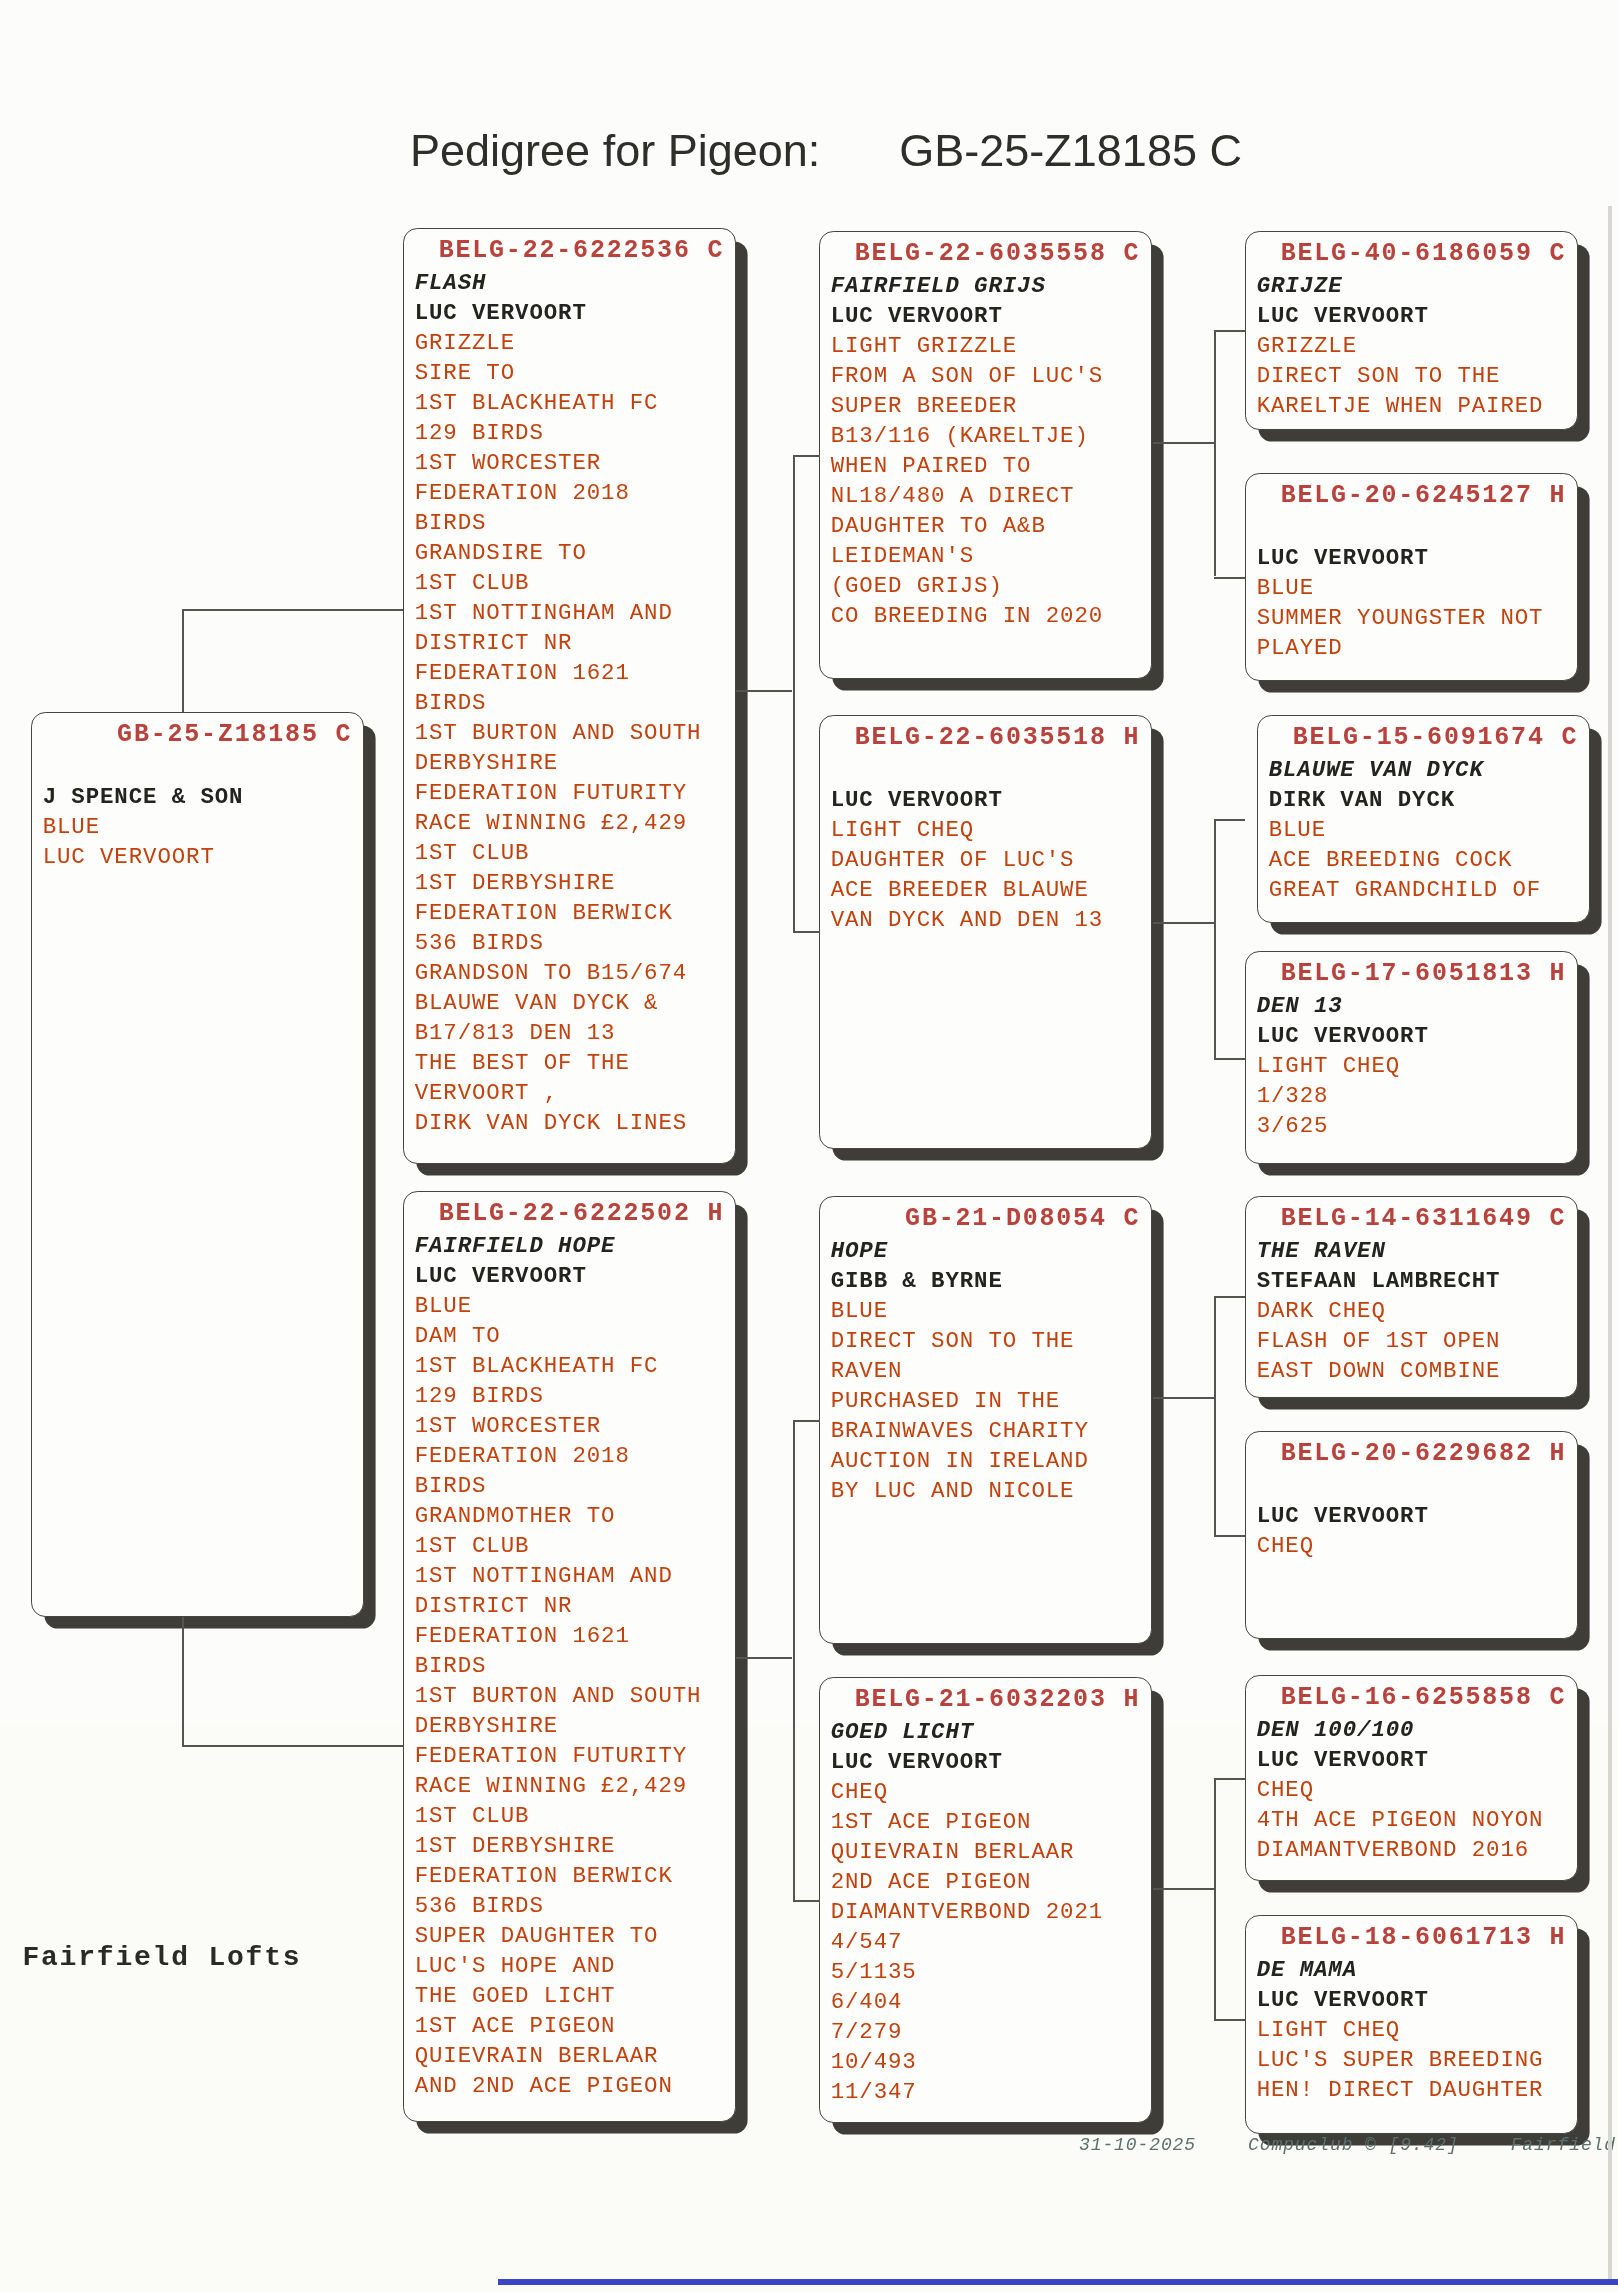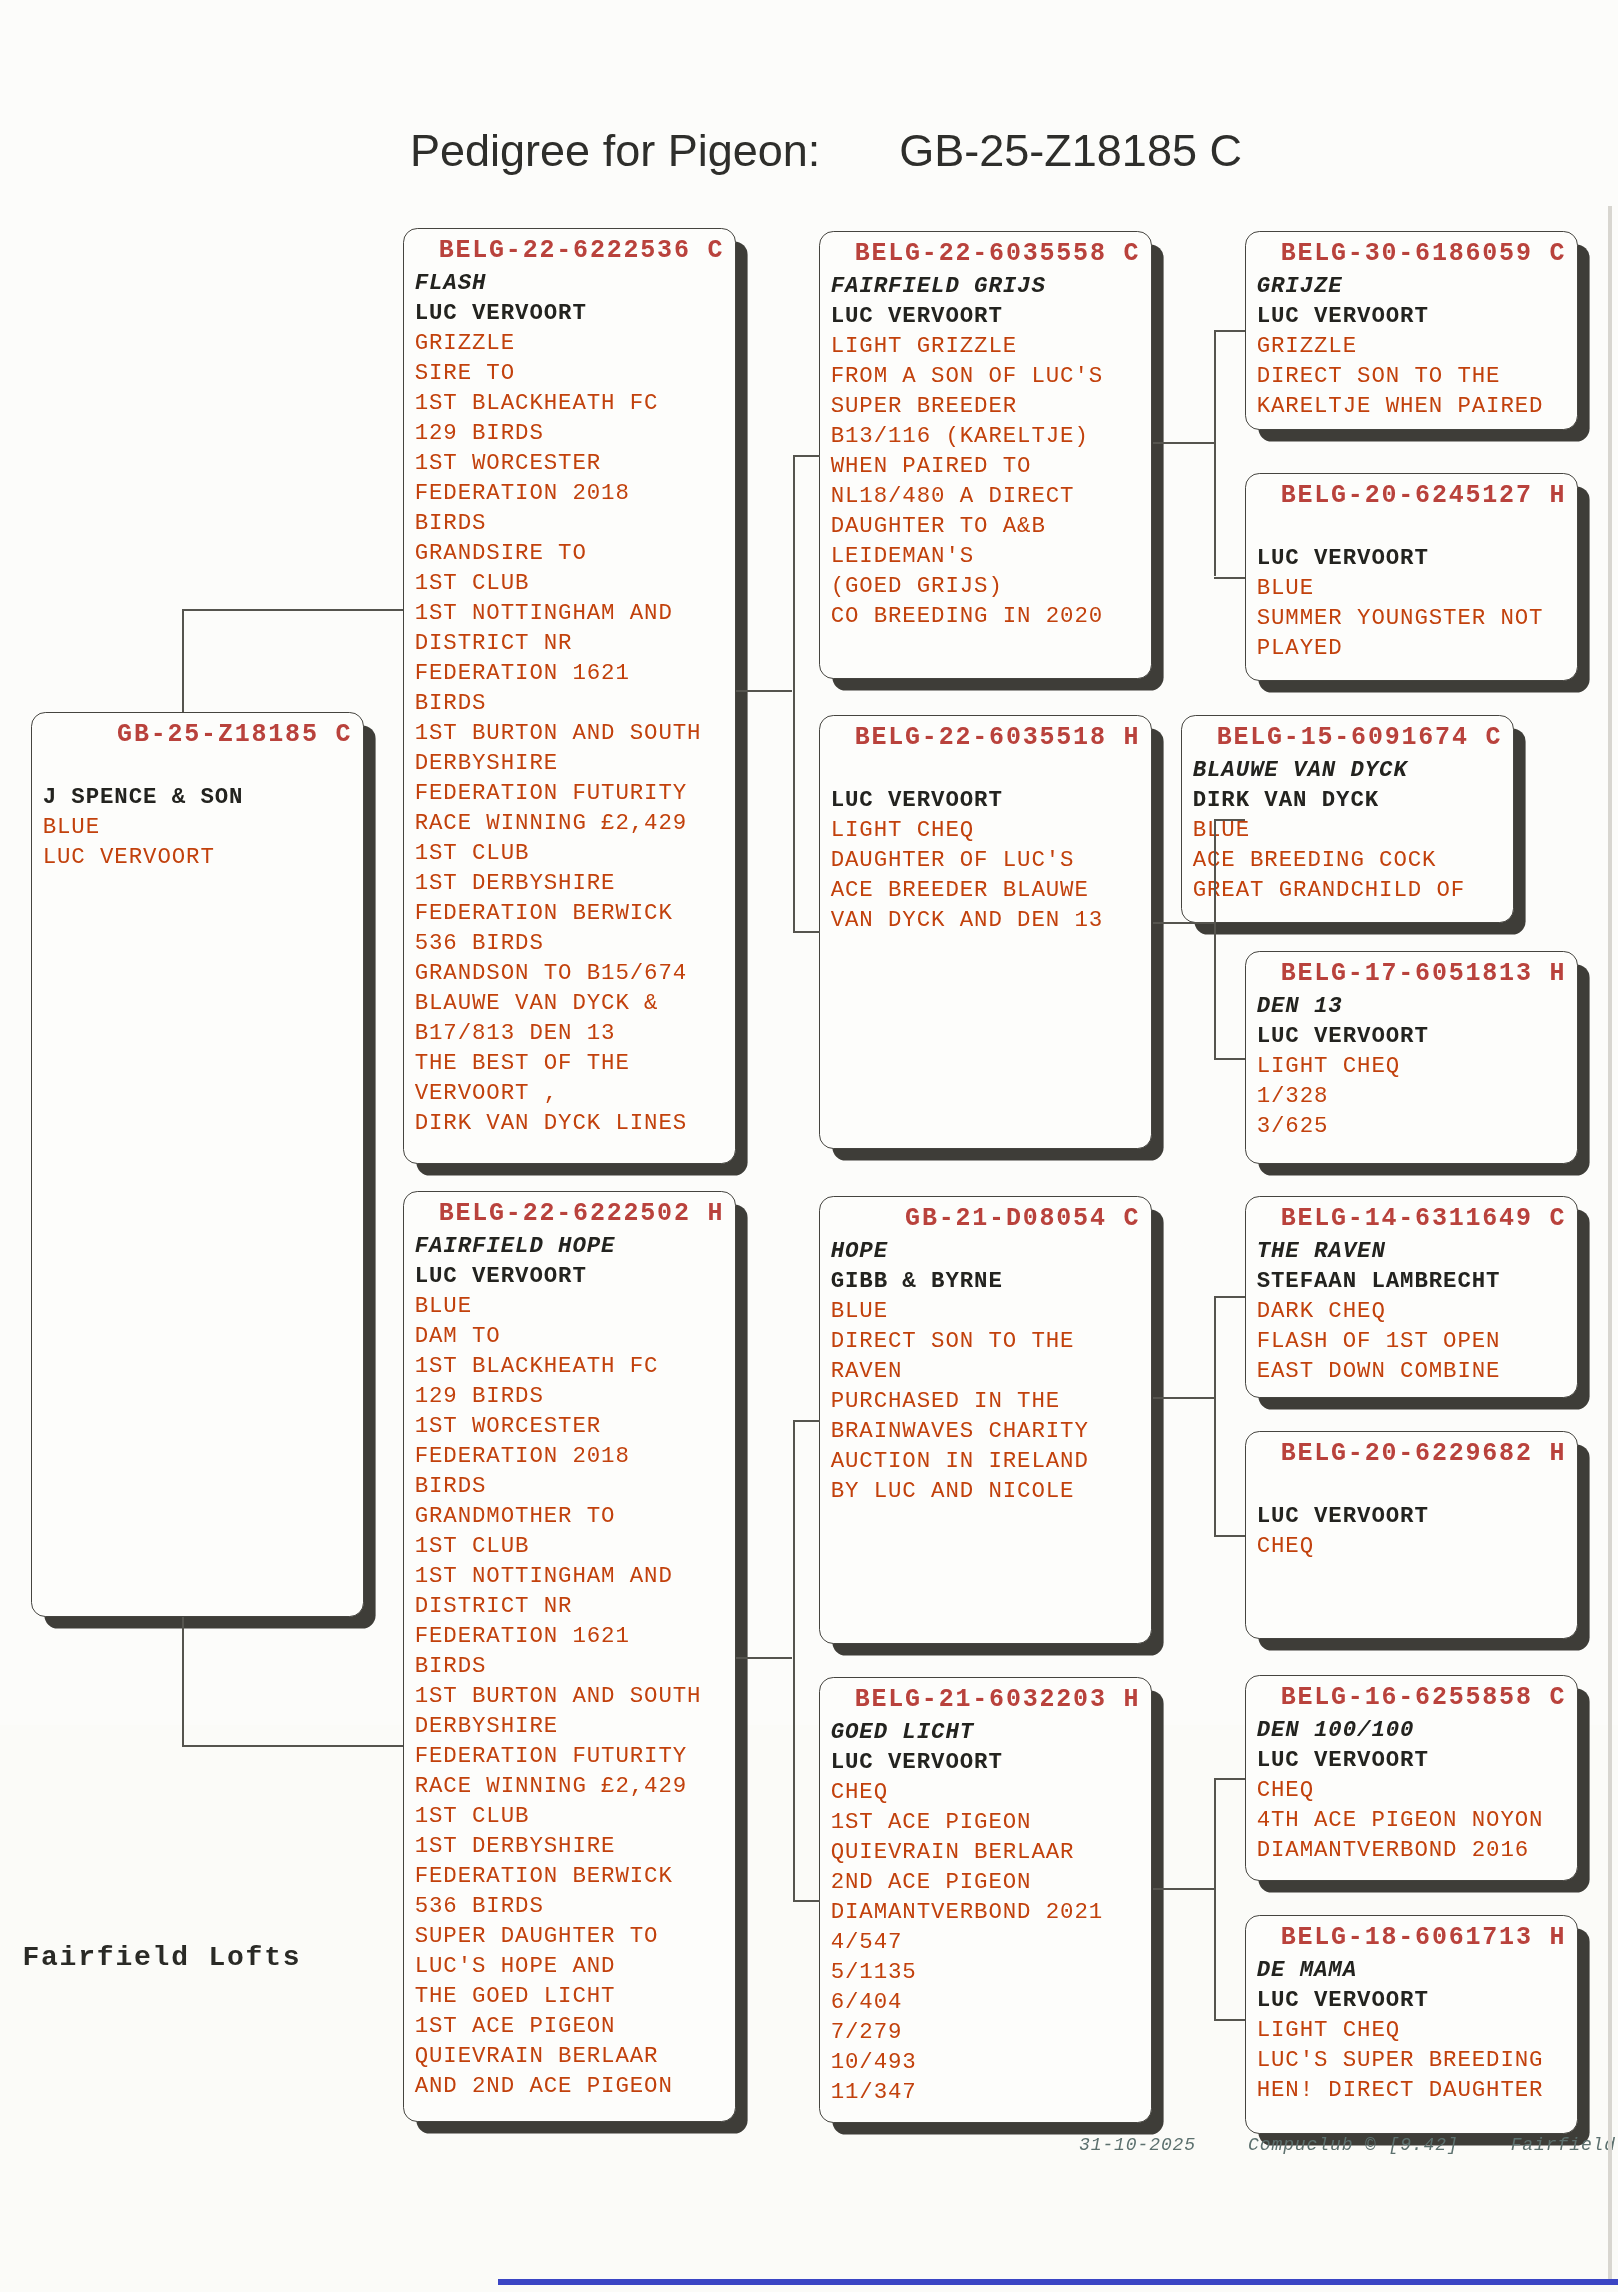--- a/index.html
+++ b/index.html
@@ -261,38 +261,38 @@
 DIAMANTVERBOND 2021
 4/547
 5/1135
 6/404
 7/279
 10/493
 11/347</div>
   </div>
 
   <div class="box" style="left:1245px;top:231px;width:333px;height:199px">
-    <div class="ring">BELG-30-6186059 C</div>
+    <div class="ring">BELG-40-6186059 C</div>
     <div class="pname">GRIJZE</div>
     <div class="owner">LUC VERVOORT</div>
     <div class="lines">GRIZZLE
 DIRECT SON TO THE
 KARELTJE WHEN PAIRED</div>
   </div>
 
   <div class="box" style="left:1245px;top:473px;width:333px;height:208px">
     <div class="ring">BELG-20-6245127 H</div>
     <div class="pname"></div>
     <div class="owner">LUC VERVOORT</div>
     <div class="lines">BLUE
 SUMMER YOUNGSTER NOT
 PLAYED</div>
   </div>
 
-  <div class="box" style="left:1181px;top:715px;width:333px;height:208px">
+  <div class="box" style="left:1257px;top:715px;width:333px;height:208px">
     <div class="ring">BELG-15-6091674 C</div>
     <div class="pname">BLAUWE VAN DYCK</div>
     <div class="owner">DIRK VAN DYCK</div>
     <div class="lines">BLUE
 ACE BREEDING COCK
 GREAT GRANDCHILD OF</div>
   </div>
 
   <div class="box" style="left:1245px;top:951px;width:333px;height:213px">
     <div class="ring">BELG-17-6051813 H</div>

